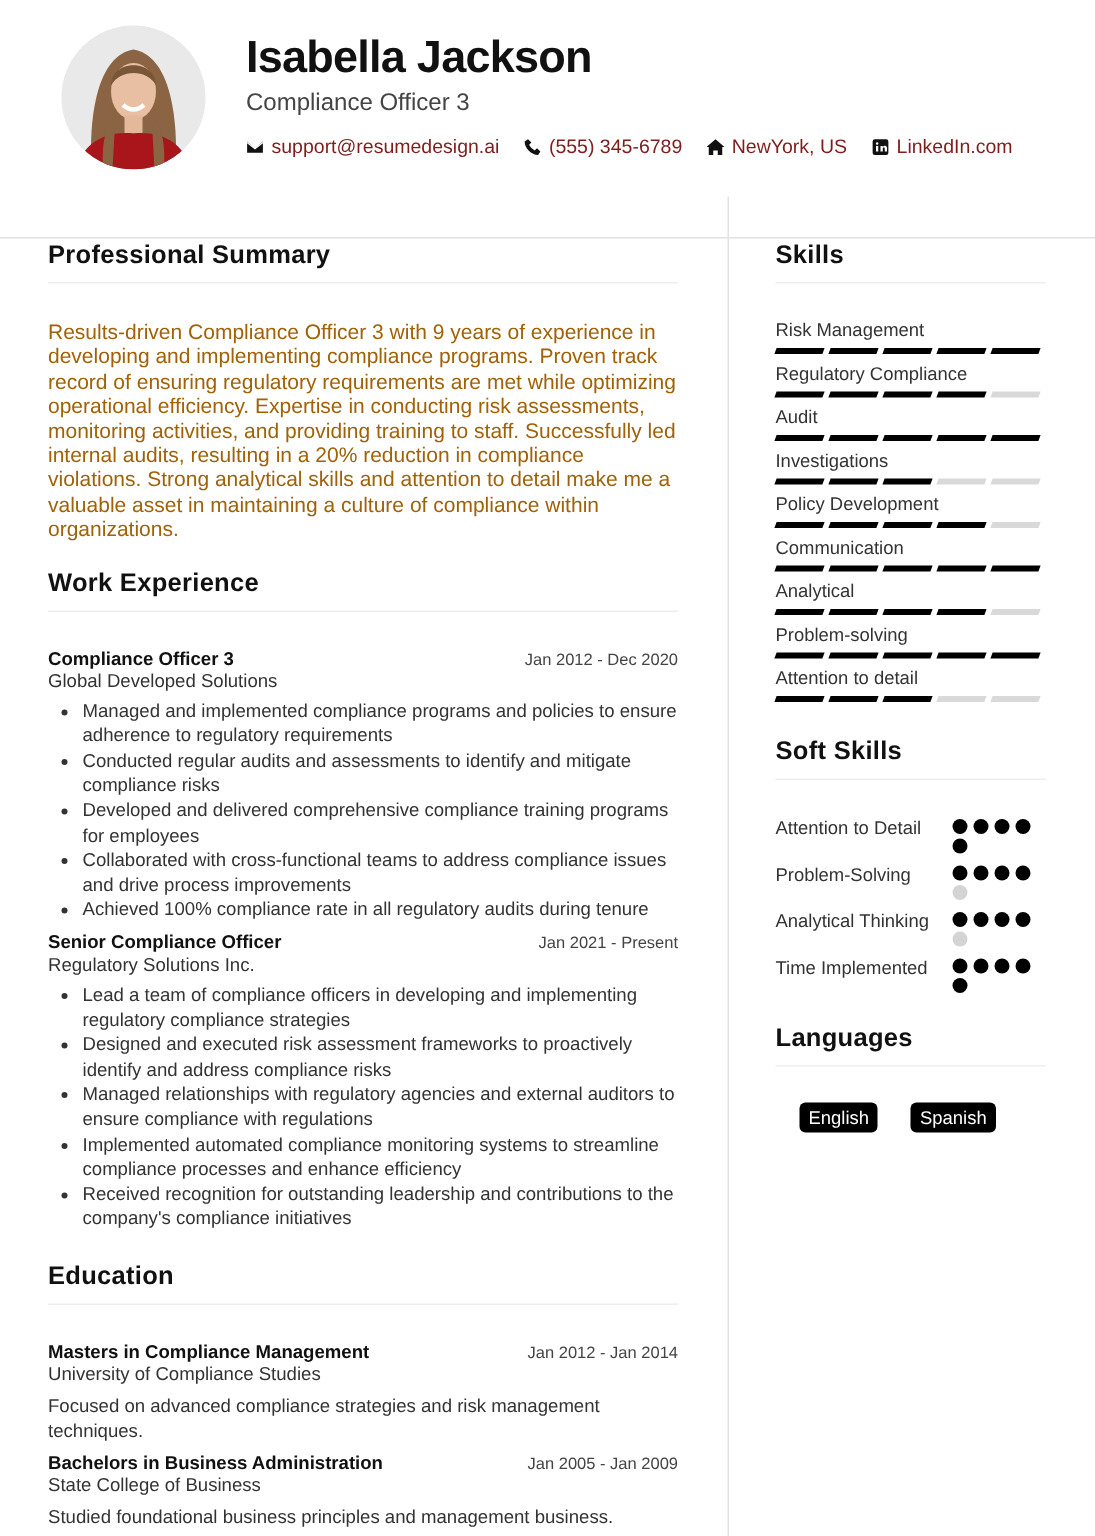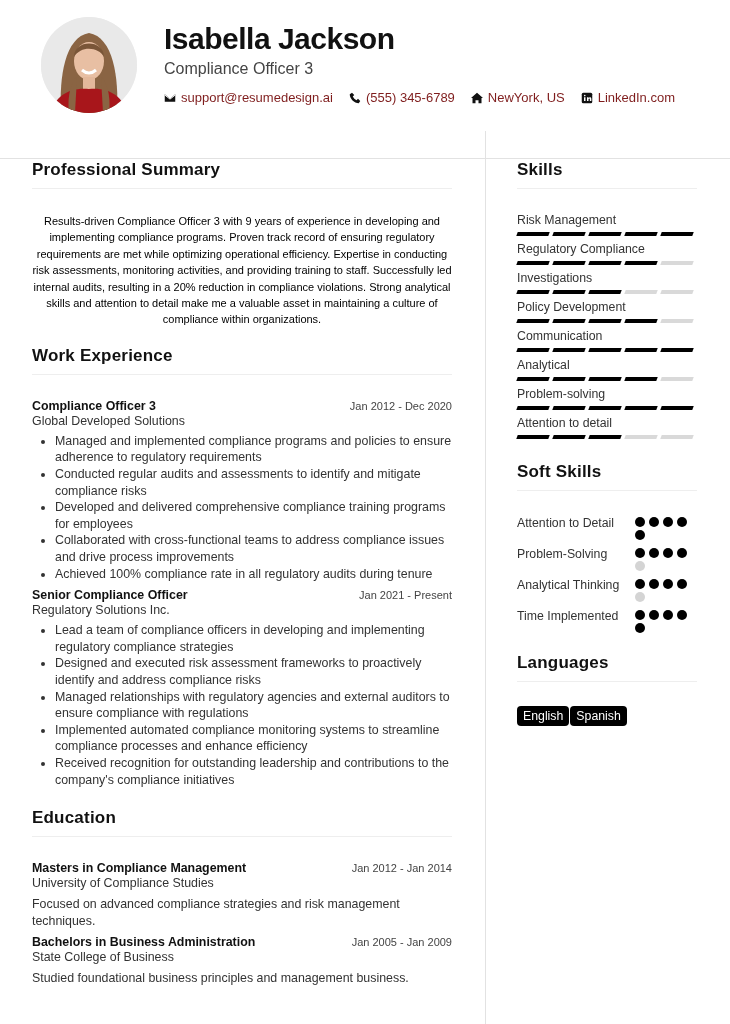--- a/index.html
+++ b/index.html
@@ -14,21 +14,21 @@
     .contacts { position: absolute; left: 164px; top: 90px; display: flex; gap: 16px; font-size: 13px; color: #7f1d1d; }
     .contact { display: flex; align-items: center; gap: 5px; }
     .contact svg { width: 12px; height: 12px; fill: #111; }
 
     .vdivider { position: absolute; left: 485px; top: 131px; width: 1px; height: 893px; background: #e2e2e2; }
 
     .left { position: absolute; left: 32px; top: 160px; width: 420px; }
     .right { position: absolute; left: 517px; top: 160px; width: 180px; }
 
     .section-title { font-size: 17px; font-weight: bold; color: #111; letter-spacing: 0.2px; padding-bottom: 8px; border-bottom: 1px solid #eeeeee; margin-bottom: 24px; }
-    .summary { font-size: 11px; line-height: 16.4px; color: #000000; text-align: center; }
+    .summary { font-size: 14px; line-height: 16.4px; color: #a16207; }
 
     .job { margin-bottom: 6px; }
     .row-head { display: flex; justify-content: space-between; align-items: baseline; }
     .job-title { font-size: 12.4px; font-weight: bold; color: #111; }
     .job-date { font-size: 11px; color: #444; }
     .company { font-size: 12.4px; color: #333; margin-top: 1px; }
     ul.bullets { margin-top: 5px; padding-left: 23px; }
     ul.bullets li { font-size: 12.4px; line-height: 16.6px; color: #333; }
     .edu-desc { font-size: 12.4px; line-height: 16.6px; color: #333; margin-top: 6px; }
 
@@ -37,21 +37,21 @@
     .bars { display: flex; gap: 4px; margin-top: 4px; height: 5px; }
     .bar { width: 32px; height: 4px; background: #000; transform: skewX(-20deg); }
     .bar.off { background: #d9d9d9; }
 
     .soft { display: flex; margin-bottom: 6px; }
     .soft-name { width: 118px; font-size: 12.3px; line-height: 17px; color: #333; }
     .dots { width: 56px; display: flex; flex-wrap: wrap; gap: 3px 4px; padding-top: 2px; }
     .dot { width: 10px; height: 10px; border-radius: 50%; background: #000; }
     .dot.off { background: #d4d4d4; }
 
-    .langs { display: flex; gap: 1px; }
+    .langs { display: flex; gap: 22px; margin-left: 16px; }
     .lang { background: #000; color: #fff; font-size: 12.3px; padding: 3px 6px; border-radius: 4px; }
   </style>
 </head>
 <body>
 
 <div class="header">
   <div class="avatar">
     <svg viewBox="0 0 96 96">
       <rect width="96" height="96" fill="#e9e9e9"></rect>
       <path d="M20 96 C18 60 24 20 48 16 C72 20 78 60 76 96 Z" fill="#8a6443"></path>
@@ -177,20 +177,30 @@
           <div class="skill-name">Regulatory Compliance</div>
           <div class="bars">
             <span class="bar"></span>
             <span class="bar"></span>
             <span class="bar"></span>
             <span class="bar"></span>
             <span class="bar off"></span>
           </div>
         </div>
         <div class="skill">
+          <div class="skill-name">Audit</div>
+          <div class="bars">
+            <span class="bar"></span>
+            <span class="bar"></span>
+            <span class="bar"></span>
+            <span class="bar"></span>
+            <span class="bar"></span>
+          </div>
+        </div>
+        <div class="skill">
           <div class="skill-name">Investigations</div>
           <div class="bars">
             <span class="bar"></span>
             <span class="bar"></span>
             <span class="bar"></span>
             <span class="bar off"></span>
             <span class="bar off"></span>
           </div>
         </div>
         <div class="skill">

